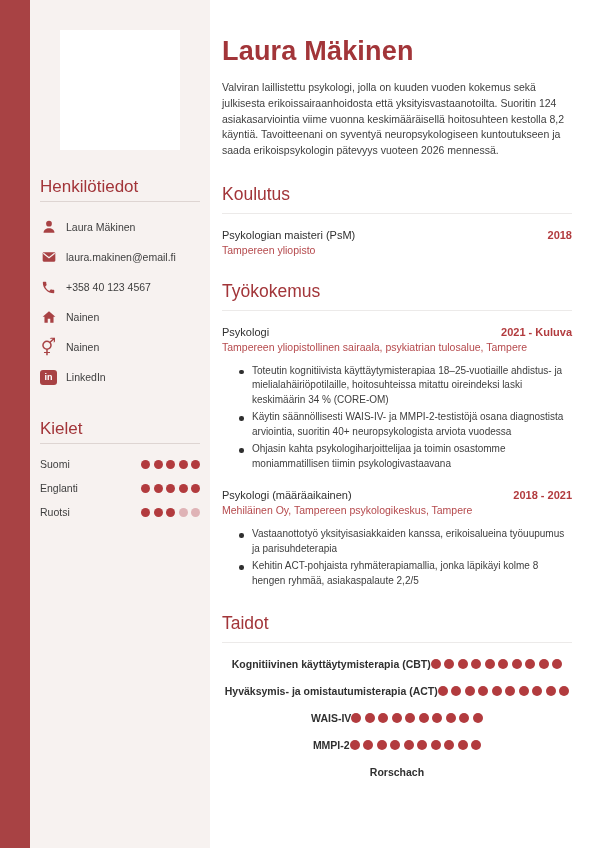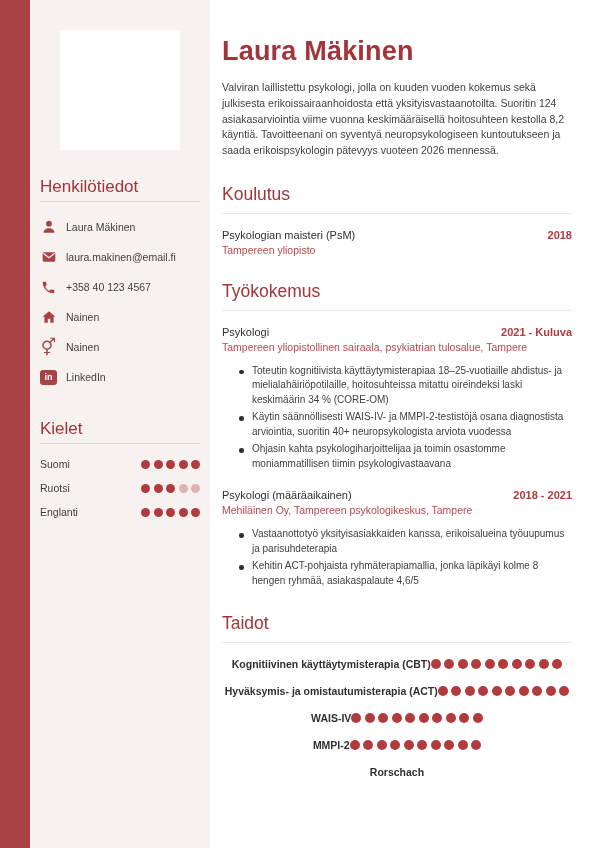--- a/index.html
+++ b/index.html
@@ -116,37 +116,37 @@
         <span class="lang-name">Suomi</span>
         <span class="dots">
             <span class="dot filled"></span>
             <span class="dot filled"></span>
             <span class="dot filled"></span>
             <span class="dot filled"></span>
             <span class="dot filled"></span>
           </span>
       </div>
       <div class="lang-row">
+        <span class="lang-name">Englanti</span>
+        <span class="dots">
+            <span class="dot filled"></span>
+            <span class="dot filled"></span>
+            <span class="dot filled"></span>
+            <span class="dot filled"></span>
+            <span class="dot filled"></span>
+          </span>
+      </div>
+      <div class="lang-row">
         <span class="lang-name">Ruotsi</span>
         <span class="dots">
             <span class="dot filled"></span>
             <span class="dot filled"></span>
             <span class="dot filled"></span>
             <span class="dot"></span>
             <span class="dot"></span>
-          </span>
-      </div>
-      <div class="lang-row">
-        <span class="lang-name">Englanti</span>
-        <span class="dots">
-            <span class="dot filled"></span>
-            <span class="dot filled"></span>
-            <span class="dot filled"></span>
-            <span class="dot filled"></span>
-            <span class="dot filled"></span>
           </span>
       </div>
     </div>
   </aside>
 
   <main class="main">
     <h1>Laura Mäkinen</h1>
 
     <p class="summary">Valviran laillistettu psykologi, jolla on kuuden vuoden kokemus sekä julkisesta erikoissairaanhoidosta että yksityisvastaanotoilta. Suoritin 124 asiakasarviointia viime vuonna keskimääräisellä hoitosuhteen kestolla 8,2 käyntiä. Tavoitteenani on syventyä neuropsykologiseen kuntoutukseen ja saada erikoispsykologin pätevyys vuoteen 2026 mennessä.</p>
 
@@ -175,21 +175,21 @@
     </div>
 
     <div class="entry" style="margin-top:18px">
       <div class="entry-head">
         <span class="entry-title">Psykologi (määräaikainen)</span>
         <span class="entry-period">2018 - 2021</span>
       </div>
       <div class="entry-sub">Mehiläinen Oy, Tampereen psykologikeskus, Tampere</div>
       <ul class="bullets">
         <li>Vastaanottotyö yksityisasiakkaiden kanssa, erikoisalueina työuupumus ja parisuhdeterapia</li>
-        <li>Kehitin ACT-pohjaista ryhmäterapiamallia, jonka läpikäyi kolme 8 hengen ryhmää, asiakaspalaute 4,6/5</li>
+        <li>Kehitin ACT-pohjaista ryhmäterapiamallia, jonka läpikäyi kolme 8 hengen ryhmää, asiakaspalaute 2,2/5</li>
       </ul>
     </div>
 
     <div class="section-title">Taidot</div>
     <div class="skills">
       <div class="skill-row">
         <span class="skill-name">Kognitiivinen käyttäytymisterapia (CBT)</span>
         <span class="dots skill-dots">
             <span class="dot filled"></span>
             <span class="dot filled"></span>

